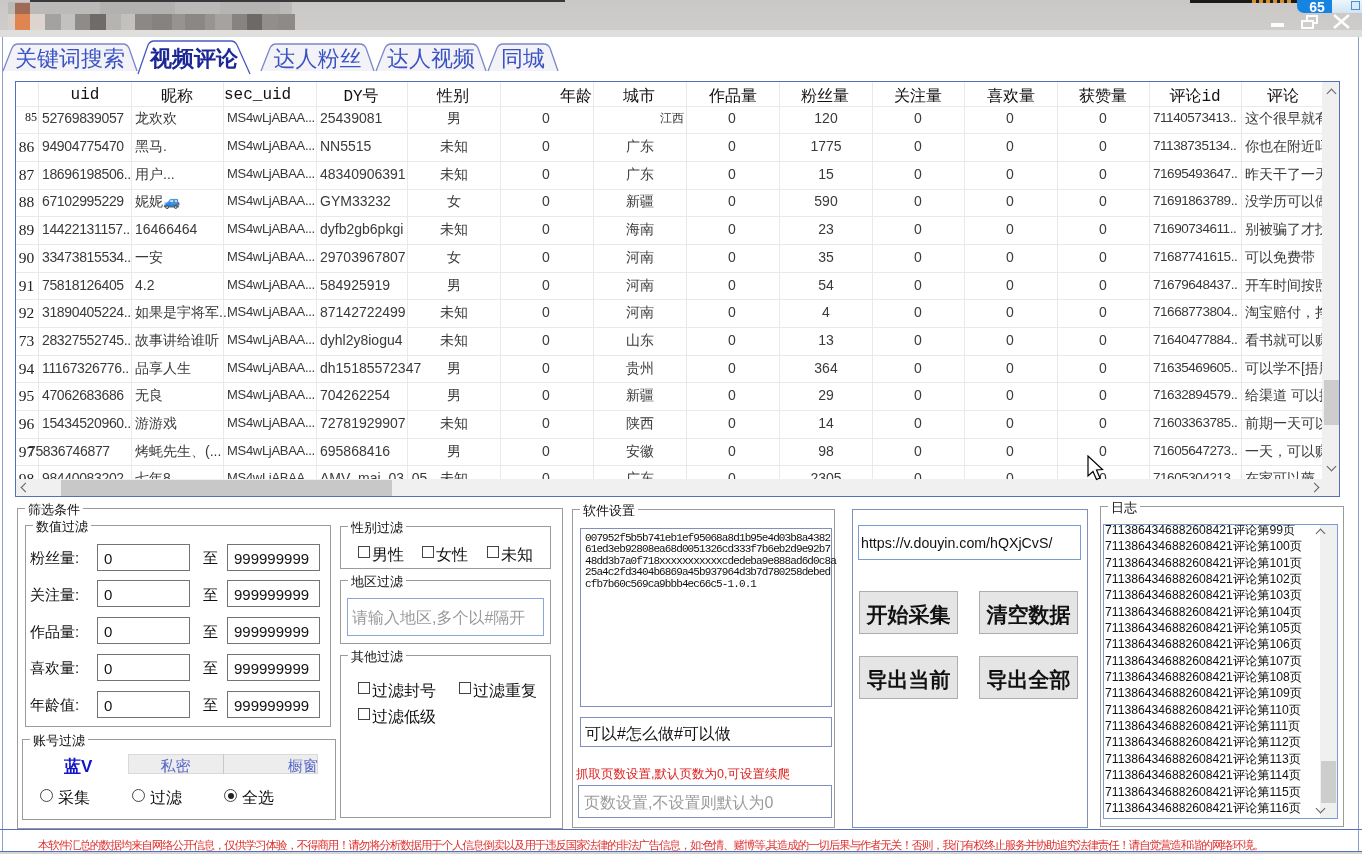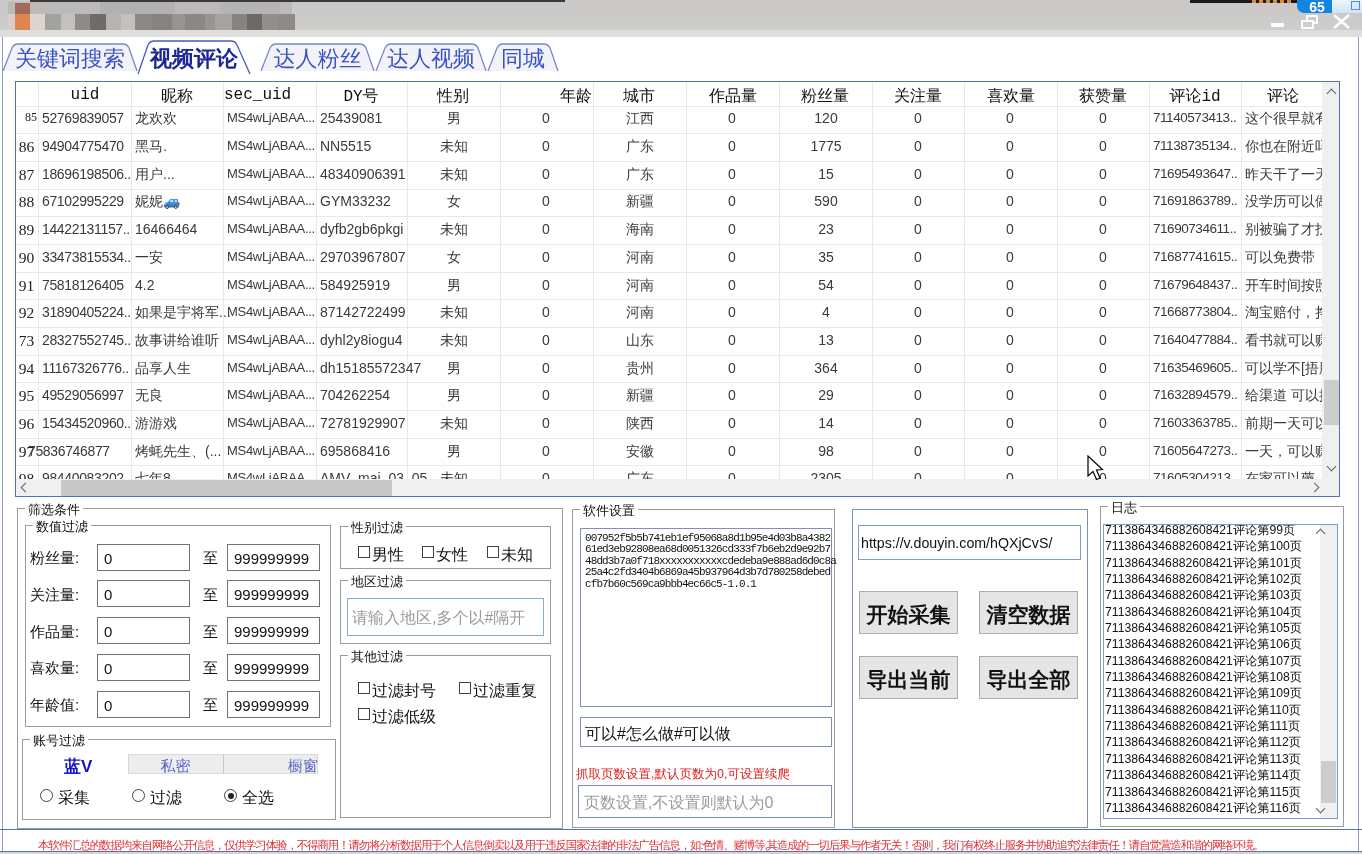--- a/index.html
+++ b/index.html
@@ -120,21 +120,21 @@
 <div class="ct mono" style="left:1042px;top:4px;width:90px;text-align:center;font-size:16px;color:#111;z-index:2">获赞量</div>
 <div class="ct mono" style="left:1134px;top:4px;width:90px;text-align:center;font-size:16px;color:#111;z-index:2">评论id</div>
 <div class="ct mono" style="left:1222px;top:4px;width:90px;text-align:center;font-size:16px;color:#111;z-index:2">评论</div>
 <div class="ct serif" style="left:0px;top:28.4px;width:21px;text-align:right;font-size:12px;color:#222;z-index:2">85</div>
 <div class="ct" style="left:26px;top:28.4px;width:88px;overflow:hidden;font-size:14px;letter-spacing:-0.35px;color:#3a3a3a;z-index:2">52769839057</div>
 <div class="ct " style="left:119px;top:28.4px;font-size:14px;color:#3a3a3a;z-index:2">龙欢欢</div>
 <div class="ct" style="left:211px;top:28.4px;width:88px;overflow:hidden;font-size:13px;letter-spacing:-0.3px;color:#3a3a3a;z-index:2">MS4wLjABAA...</div>
 <div class="ct " style="left:304px;top:28.4px;font-size:14px;color:#3a3a3a;z-index:2">25439081</div>
 <div class="ct " style="left:394px;top:28.4px;width:88px;text-align:center;font-size:14px;color:#3a3a3a;z-index:2">男</div>
 <div class="ct " style="left:486px;top:28.4px;width:88px;text-align:center;font-size:14px;color:#3a3a3a;z-index:2">0</div>
-<div class="ct " style="left:580px;top:28.4px;width:88px;text-align:center;font-size:14px;color:#3a3a3a;z-index:2">江西</div>
+<div class="ct " style="left:580px;top:28.4px;width:88px;text-align:right;font-size:12px;color:#3a3a3a;z-index:2">江西</div>
 <div class="ct " style="left:672px;top:28.4px;width:88px;text-align:center;font-size:14px;color:#3a3a3a;z-index:2">0</div>
 <div class="ct " style="left:766px;top:28.4px;width:88px;text-align:center;font-size:14px;color:#3a3a3a;z-index:2">120</div>
 <div class="ct " style="left:858px;top:28.4px;width:88px;text-align:center;font-size:14px;color:#3a3a3a;z-index:2">0</div>
 <div class="ct " style="left:950px;top:28.4px;width:88px;text-align:center;font-size:14px;color:#3a3a3a;z-index:2">0</div>
 <div class="ct " style="left:1043px;top:28.4px;width:88px;text-align:center;font-size:14px;color:#3a3a3a;z-index:2">0</div>
 <div class="ct" style="left:1137px;top:28.4px;width:84px;overflow:hidden;font-size:13.5px;letter-spacing:-0.45px;color:#3a3a3a;z-index:2">71140573413...</div>
 <div class="ct " style="left:1229px;top:28.4px;font-size:14px;color:#3a3a3a;z-index:2">这个很早就有...</div>
 <div class="ct serif" style="left:0px;top:56.1px;width:21px;text-align:center;font-size:15.5px;color:#222;z-index:2">86</div>
 <div class="ct" style="left:26px;top:56.1px;width:88px;overflow:hidden;font-size:14px;letter-spacing:-0.35px;color:#3a3a3a;z-index:2">94904775470</div>
 <div class="ct " style="left:119px;top:56.1px;font-size:14px;color:#3a3a3a;z-index:2">黑马.</div>
@@ -264,21 +264,21 @@
 <div class="ct " style="left:486px;top:277.5px;width:88px;text-align:center;font-size:14px;color:#3a3a3a;z-index:2">0</div>
 <div class="ct " style="left:580px;top:277.5px;width:88px;text-align:center;font-size:14px;color:#3a3a3a;z-index:2">贵州</div>
 <div class="ct " style="left:672px;top:277.5px;width:88px;text-align:center;font-size:14px;color:#3a3a3a;z-index:2">0</div>
 <div class="ct " style="left:766px;top:277.5px;width:88px;text-align:center;font-size:14px;color:#3a3a3a;z-index:2">364</div>
 <div class="ct " style="left:858px;top:277.5px;width:88px;text-align:center;font-size:14px;color:#3a3a3a;z-index:2">0</div>
 <div class="ct " style="left:950px;top:277.5px;width:88px;text-align:center;font-size:14px;color:#3a3a3a;z-index:2">0</div>
 <div class="ct " style="left:1043px;top:277.5px;width:88px;text-align:center;font-size:14px;color:#3a3a3a;z-index:2">0</div>
 <div class="ct" style="left:1137px;top:277.5px;width:84px;overflow:hidden;font-size:13.5px;letter-spacing:-0.45px;color:#3a3a3a;z-index:2">71635469605...</div>
 <div class="ct " style="left:1229px;top:277.5px;font-size:14px;color:#3a3a3a;z-index:2">可以学不[捂脸]</div>
 <div class="ct serif" style="left:0px;top:305.2px;width:21px;text-align:center;font-size:15.5px;color:#222;z-index:2">95</div>
-<div class="ct" style="left:26px;top:305.2px;width:88px;overflow:hidden;font-size:14px;letter-spacing:-0.35px;color:#3a3a3a;z-index:2">49529056997</div>
+<div class="ct" style="left:26px;top:305.2px;width:88px;overflow:hidden;font-size:14px;letter-spacing:-0.35px;color:#3a3a3a;z-index:2">47062683686</div>
 <div class="ct " style="left:119px;top:305.2px;font-size:14px;color:#3a3a3a;z-index:2">无良</div>
 <div class="ct" style="left:211px;top:305.2px;width:88px;overflow:hidden;font-size:13px;letter-spacing:-0.3px;color:#3a3a3a;z-index:2">MS4wLjABAA...</div>
 <div class="ct " style="left:304px;top:305.2px;font-size:14px;color:#3a3a3a;z-index:2">704262254</div>
 <div class="ct " style="left:394px;top:305.2px;width:88px;text-align:center;font-size:14px;color:#3a3a3a;z-index:2">男</div>
 <div class="ct " style="left:486px;top:305.2px;width:88px;text-align:center;font-size:14px;color:#3a3a3a;z-index:2">0</div>
 <div class="ct " style="left:580px;top:305.2px;width:88px;text-align:center;font-size:14px;color:#3a3a3a;z-index:2">新疆</div>
 <div class="ct " style="left:672px;top:305.2px;width:88px;text-align:center;font-size:14px;color:#3a3a3a;z-index:2">0</div>
 <div class="ct " style="left:766px;top:305.2px;width:88px;text-align:center;font-size:14px;color:#3a3a3a;z-index:2">29</div>
 <div class="ct " style="left:858px;top:305.2px;width:88px;text-align:center;font-size:14px;color:#3a3a3a;z-index:2">0</div>
 <div class="ct " style="left:950px;top:305.2px;width:88px;text-align:center;font-size:14px;color:#3a3a3a;z-index:2">0</div>

